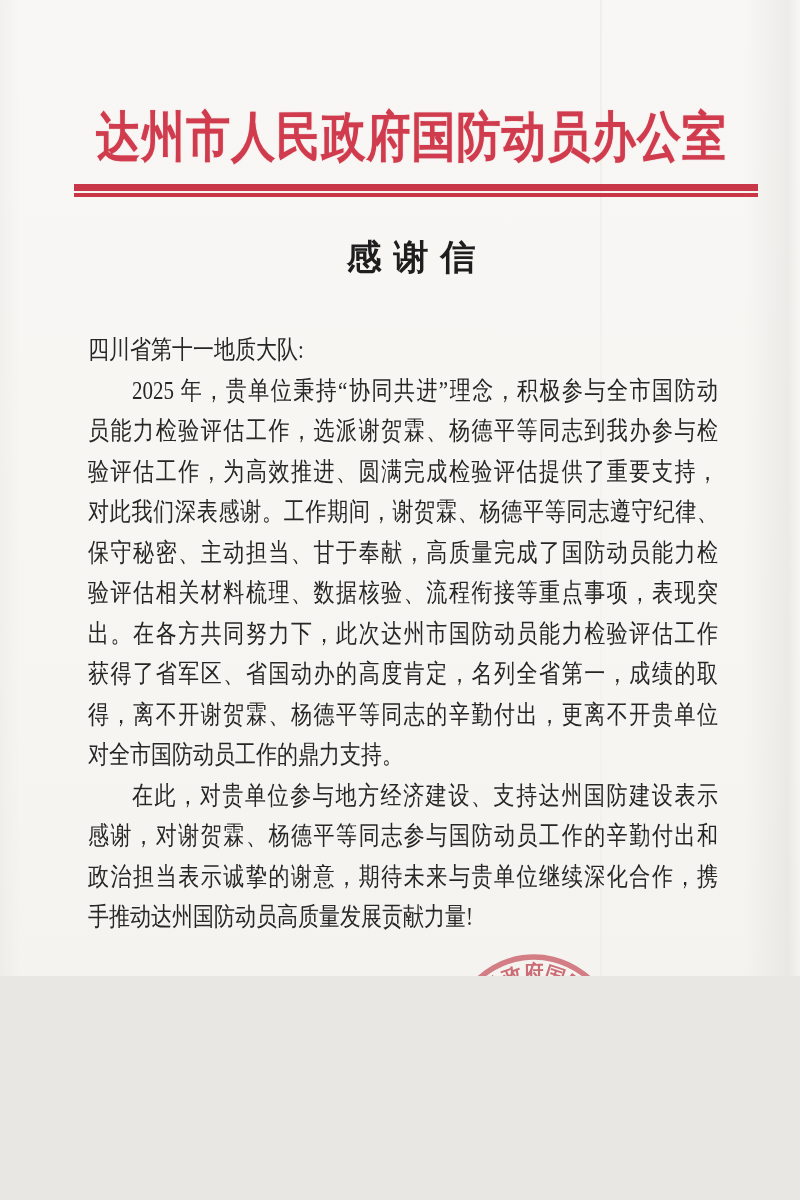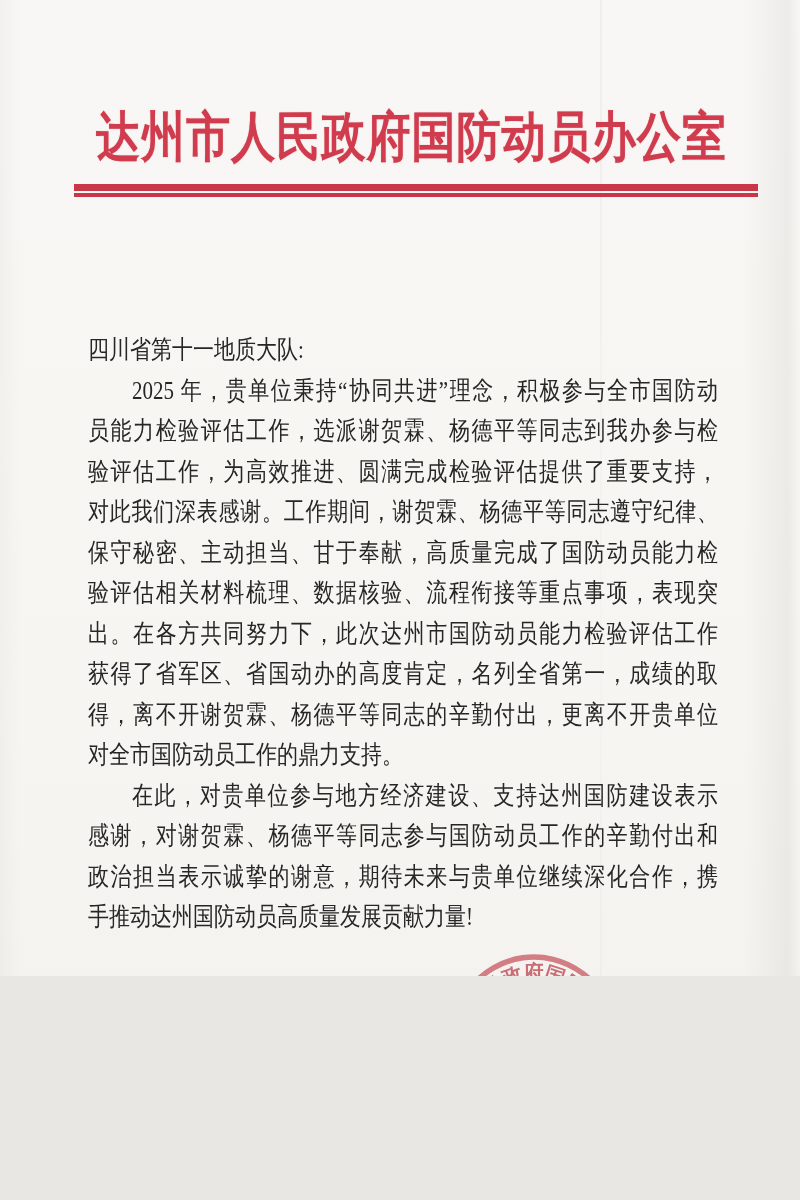--- a/index.html
+++ b/index.html
@@ -91,20 +91,21 @@
 <body>
 
 <div class="page">
 
   <div class="crease"></div>
 
   <div class="letterhead">达州市人民政府国防动员办公室</div>
 
   <div class="rule-top"></div>
 
+  <div class="doc-title">感谢信</div>
 
   <div class="bodytext">
     <div class="salutation">四川省第十一地质大队:</div>
     <div class="line indent">2025 年，贵单位秉持“协同共进”理念，积极参与全市国防动</div>
     <div class="line">员能力检验评估工作，选派谢贺霖、杨德平等同志到我办参与检</div>
     <div class="line">验评估工作，为高效推进、圆满完成检验评估提供了重要支持，</div>
     <div class="line">对此我们深表感谢。工作期间，谢贺霖、杨德平等同志遵守纪律、</div>
     <div class="line">保守秘密、主动担当、甘于奉献，高质量完成了国防动员能力检</div>
     <div class="line">验评估相关材料梳理、数据核验、流程衔接等重点事项，表现突</div>
     <div class="line">出。在各方共同努力下，此次达州市国防动员能力检验评估工作</div>

